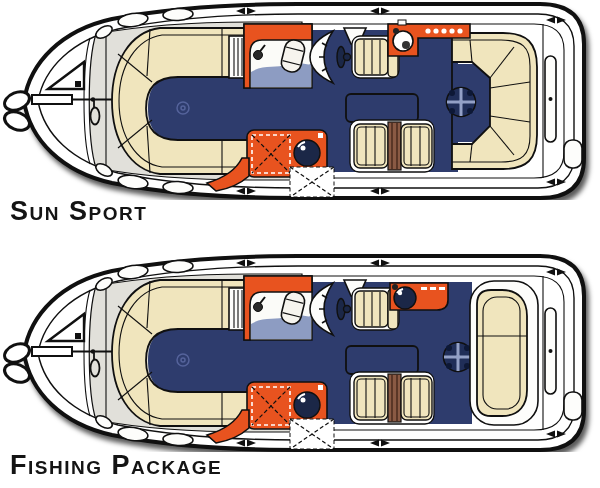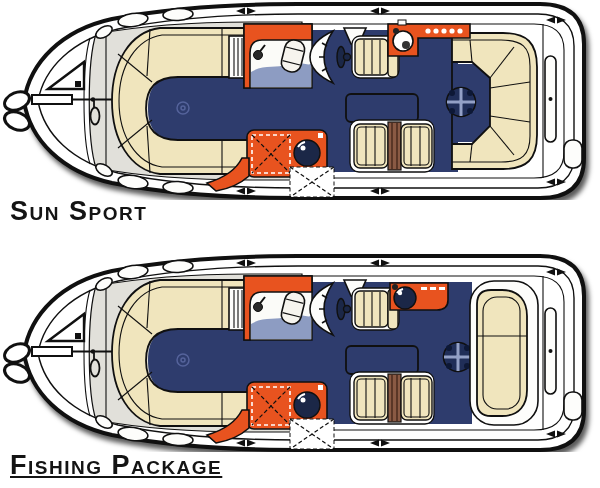--- a/index.html
+++ b/index.html
@@ -283,15 +283,15 @@
           </g>
           <g>
             <rect x="421" y="35" width="6" height="3" style="fill:#fff"></rect>
             <rect x="430" y="35" width="6" height="3" style="fill:#fff"></rect>
             <rect x="439" y="35" width="6" height="3" style="fill:#fff"></rect>
           </g>
         </g>
       </g>
     </svg>
   </figure>
-  <figcaption class="caption" style="top:450px;text-decoration:underline;">Fishing Package</figcaption>
+  <figcaption class="caption" style="top:450px;">Fishing Package</figcaption>
 
 </div>
 
 </body></html>

